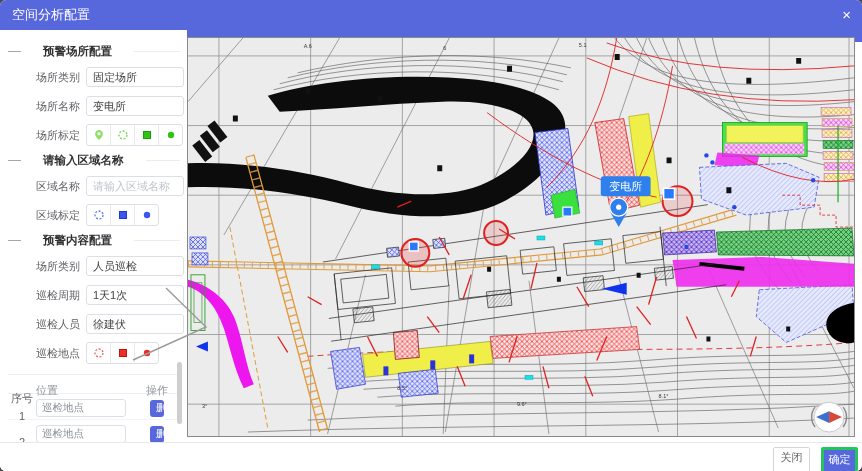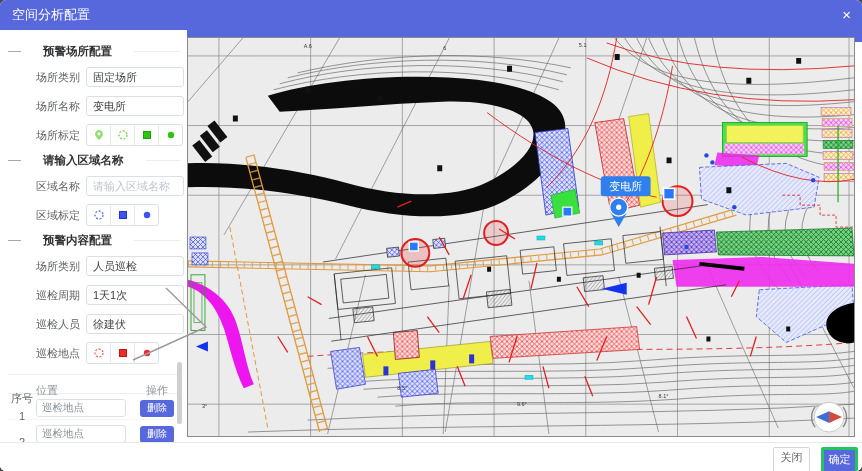--- a/index.html
+++ b/index.html
@@ -26,21 +26,21 @@
   .igrp .cell + .cell{border-left:1px solid #e7e9ee;}
   
   .tbl{margin:10px 0 0 8px;width:170px;font-size:11px;}
   .trow{display:grid;grid-template-columns:28px 100px 42px;align-items:center;height:25px;}
   .thead{color:#909399;border-top:1px solid #ebeef5;border-bottom:1px solid #ebeef5;height:18px;}
   .thead .c3{text-align:center;}
   .tbody .trow{border-bottom:1px solid #f2f4f8;}
   .c1{text-align:center;color:#606266;margin-top:16px;}
   .tbl input{width:78px;height:16px;border:1px solid #dcdfe6;border-radius:3px;font-size:10.5px;
     color:#8a8f99;padding:0 5px;outline:none;font-family:"Liberation Sans",sans-serif;}
-  .delbtn{width:34px;height:17px;background:#5767dc;color:#fff;border:none;border-radius:3px;
+  .delbtn{width:14px;height:17px;background:#5767dc;color:#fff;border:none;border-radius:3px;
     font-size:10px;cursor:pointer;font-family:"Liberation Sans",sans-serif;display:block;margin:0 auto;}
   .sthumb{position:absolute;right:5px;top:332px;width:5px;height:62px;background:#cfcfcf;border-radius:3px;}
   
   .map{position:absolute;left:187px;top:37px;width:668px;height:400px;border:1px solid #8a8a8a;
     box-sizing:border-box;background:#ececec;}
   .map svg{display:block;}
   
   .ftr{position:absolute;left:0;bottom:0;right:0;height:28px;background:#fff;border-top:1px solid #e9e9e9;}
   .btn{position:absolute;top:4px;height:28px;width:37px;border-radius:2px;font-size:11px;cursor:pointer;
     font-family:"Liberation Sans",sans-serif;line-height:18px;text-align:center;box-sizing:border-box;}

